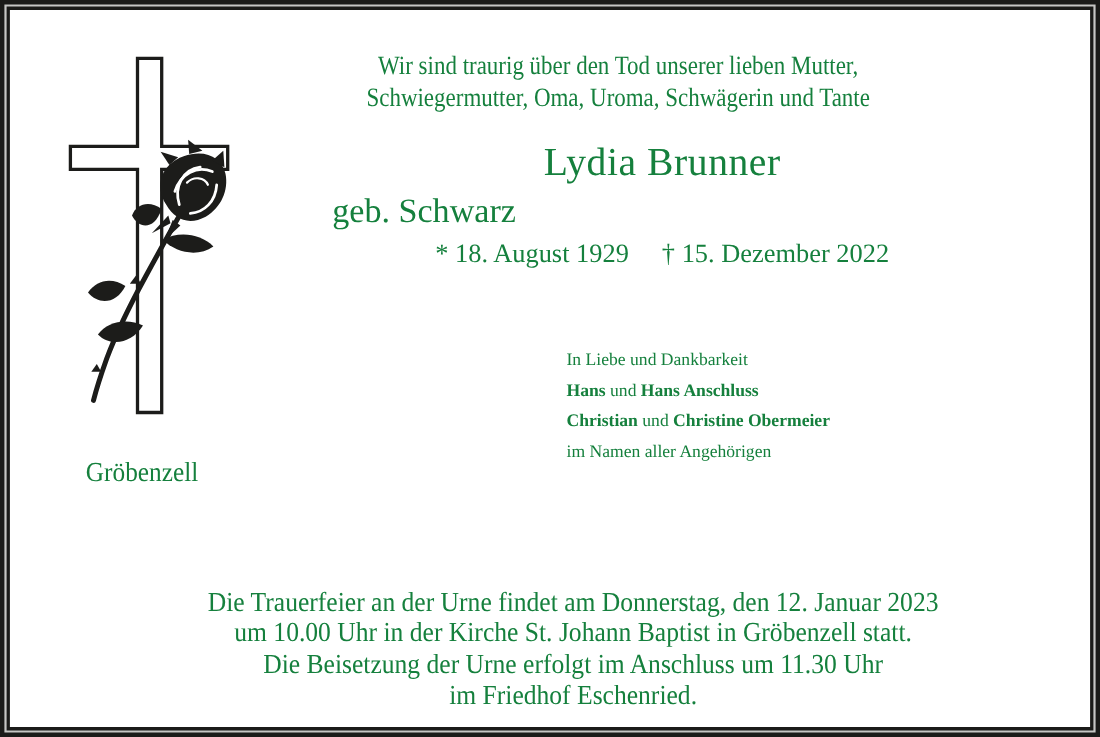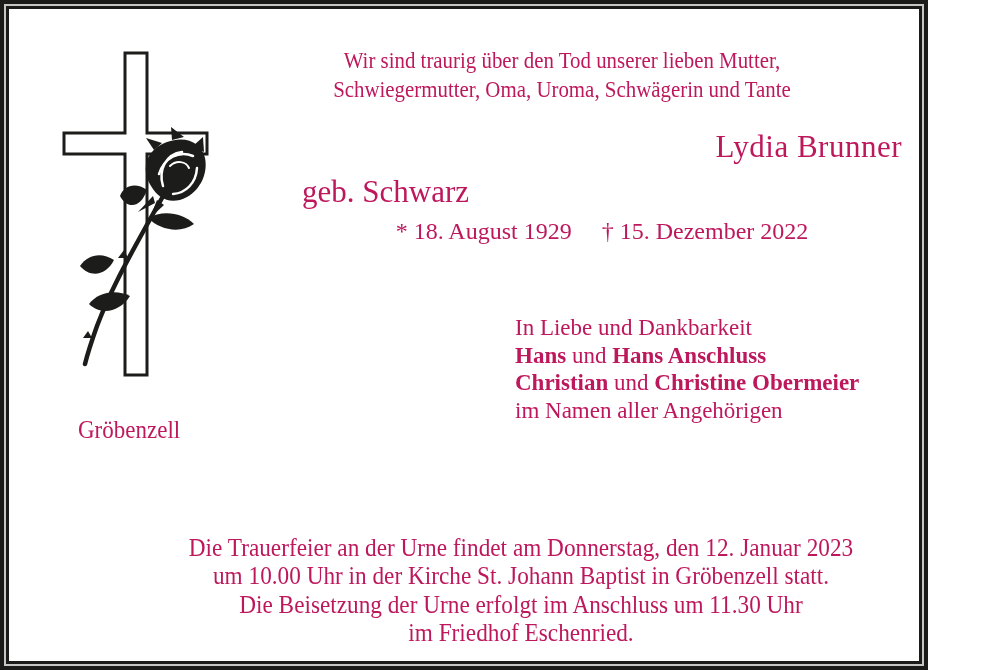--- a/index.html
+++ b/index.html
@@ -2,26 +2,26 @@
 <html lang="de"><head>
 <meta charset="utf-8">
 <style>
   html, body {
     margin: 0;
     padding: 0;
     background: #ffffff;
   }
   .page {
     position: relative;
-    width: 928px;
+    width: 1000px;
     height: 670px;
     background: #ffffff;
     overflow: hidden;
     font-family: "Liberation Serif", "DejaVu Serif", serif;
-    color: #be185d;
+    color: #15803d;
   }
   
   .frame {
     position: absolute;
     inset: 0;
     pointer-events: none;
     box-shadow:
       inset 0 0 0 4px #1b1b19,
       inset 0 0 0 6px #c6c6c4,
       inset 0 0 0 9px #1b1b19;
@@ -44,22 +44,22 @@
     line-height: 29px;
     transform: scaleX(0.87);
     transform-origin: 50% 0;
     white-space: nowrap;
   }
   .name-block {
     position: absolute;
     left: 302px;
     top: 122px;
     width: 600px;
-    text-align: right;
-    font-size: 31px;
+    text-align: center;
+    font-size: 36px;
     line-height: 50px;
     font-weight: 400;
     margin: 0;
     letter-spacing: 0.5px;
   }
   .maiden-block {
     position: absolute;
     left: 302px;
     top: 179px;
     width: 600px;
@@ -78,21 +78,21 @@
   }
   .dates-block .death-date {
     margin-left: 30px;
     margin-top: 18px;
   }
   .family-block {
     position: absolute;
     left: 515px;
     top: 314px;
     width: 440px;
-    font-size: 23px;
+    font-size: 16px;
     line-height: 27.5px;
     white-space: nowrap;
   }
   .family-block .b {
     font-weight: 700;
   }
   .location-block {
     position: absolute;
     left: 78px;
     top: 416px;

